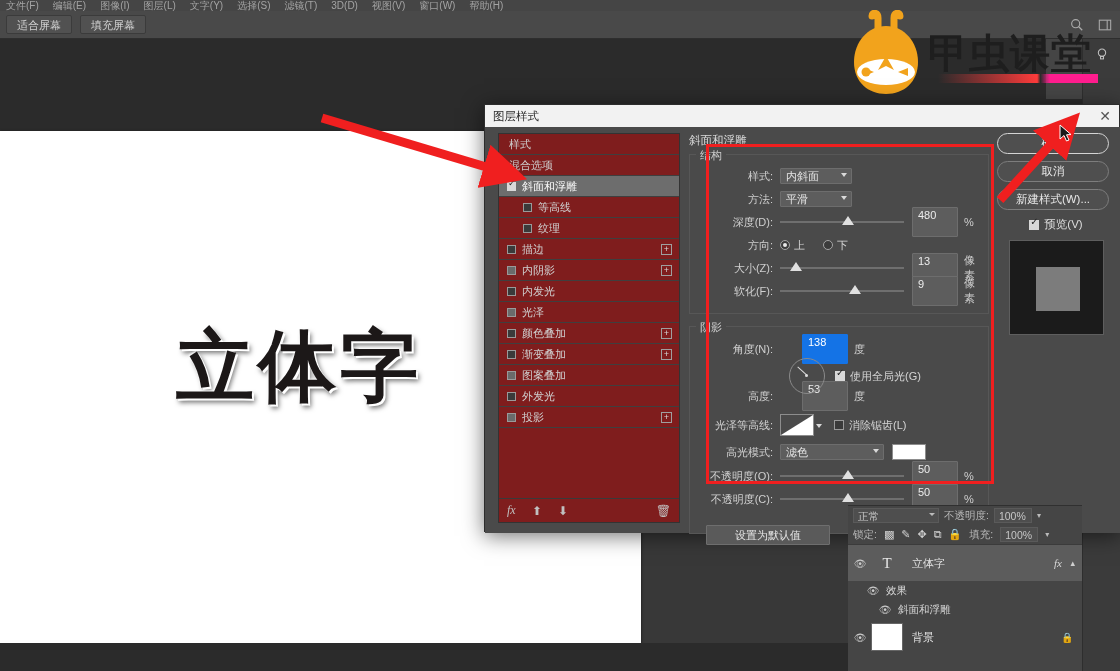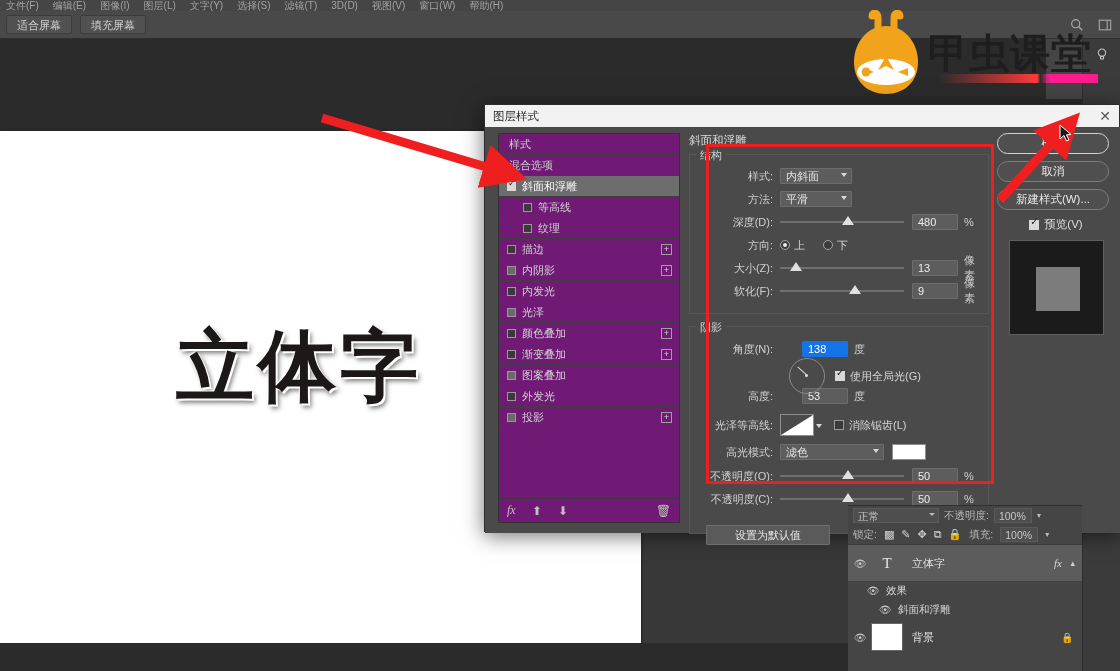--- a/index.html
+++ b/index.html
@@ -51,21 +51,21 @@
   .dlg{ position:absolute; left:484px; top:84px; width:636px; height:428px;
     background:#4a4a4a; border:1px solid #2d2d2d; box-shadow:0 4px 20px rgba(0,0,0,.55);margin-top:20px;}
   .dlg-title{ height:22px; background:#f2f2f2; color:#2b2b2b; font-size:11.5px;
     display:flex; align-items:center; padding:0 8px; position:relative;}
   .dlg-close{ position:absolute; right:6px; top:3px; width:16px; height:16px;
     color:#555; font-size:14px; line-height:16px; text-align:center;}
   .dlg-body{ position:absolute; left:0; top:22px; width:636px; height:406px; background:#4a4a4a;}
 
   
   .side{ position:absolute; left:13px; top:6px; width:182px; height:390px;
-    background:#701a75; border:1px solid #333;}
+    background:#7f1d1d; border:1px solid #333;}
   .side-row{ height:21px; display:flex; align-items:center; padding-left:8px; position:relative;
     border-bottom:1px solid #3f3f3f; color:#cfcfcf; font-size:11px;}
   .side-row.head{ padding-left:10px; }
   .side-row.sel{ background:#6d6d6d; color:#fff;}
   .side-row.indent{ padding-left:24px;}
   .cb{ width:9px; height:9px; border:1px solid #9a9a9a; background:#3a3a3a;
     display:inline-block; margin-right:6px; position:relative; flex:none;}
   .cb.on{ background:#d8d8d8; border-color:#d8d8d8;}
   .cb.on:after{ content:"✓"; position:absolute; left:0px; top:-4px; font-size:9px; color:#222; line-height:9px;}
   .cb.half{ background:#6a6a6a;}
@@ -87,21 +87,21 @@
   .lbl{ width:84px; text-align:right; padding-right:7px; color:#cfcfcf; font-size:11px; flex:none;}
   .sel-box{ background:#5d5d5d; border:1px solid #6d6d6d; height:16px; color:#e6e6e6;
     font-size:11px; padding:0 16px 0 5px; line-height:15px; position:relative; border-radius:1px;}
   .sel-box .car{ position:absolute; right:4px; top:4px; width:0; height:0;
     border-left:3.5px solid transparent; border-right:3.5px solid transparent; border-top:4px solid #d9d9d9;}
   .slider{ position:relative; width:124px; height:14px; flex:none;}
   .slider .track{ position:absolute; left:0; right:0; top:6px; height:2px; background:#6f6f6f;}
   .slider .knob{ position:absolute; top:1px; width:12px; height:10px;}
   .slider .knob:after{ content:""; position:absolute; left:0; top:0; width:0; height:0;
     border-left:6px solid transparent; border-right:6px solid transparent; border-bottom:9px solid #e0e0e0;}
-  .numbox{ width:46px; height:16px; background:#5d5d5d; border:1px solid #6d6d6d; border-radius:1px;
+  .numbox{ width:46px; height:30px; background:#5d5d5d; border:1px solid #6d6d6d; border-radius:1px;
     color:#ececec; font-size:11px; line-height:15px; padding-left:5px; margin-left:8px; flex:none;}
   .numbox.hl{ background:#1473e6; border-color:#1473e6; color:#fff;}
   .unit{ margin-left:6px; color:#cfcfcf; font-size:11px;}
   .radio{ width:10px; height:10px; border-radius:50%; border:1px solid #a5a5a5; background:#3b3b3b;
     display:inline-block; position:relative; margin-right:4px; flex:none;}
   .radio.on:after{ content:""; position:absolute; left:2px; top:2px; width:4px; height:4px;
     border-radius:50%; background:#e8e8e8;}
   .radio-lbl{ color:#d5d5d5; font-size:11px; margin-right:18px;}
   .dial{ width:36px; height:36px; border-radius:50%; border:1px solid #8a8a8a; position:relative; flex:none;}
   .dial .hand{ position:absolute; left:50%; top:50%; width:13px; height:1px; background:#ddd;

